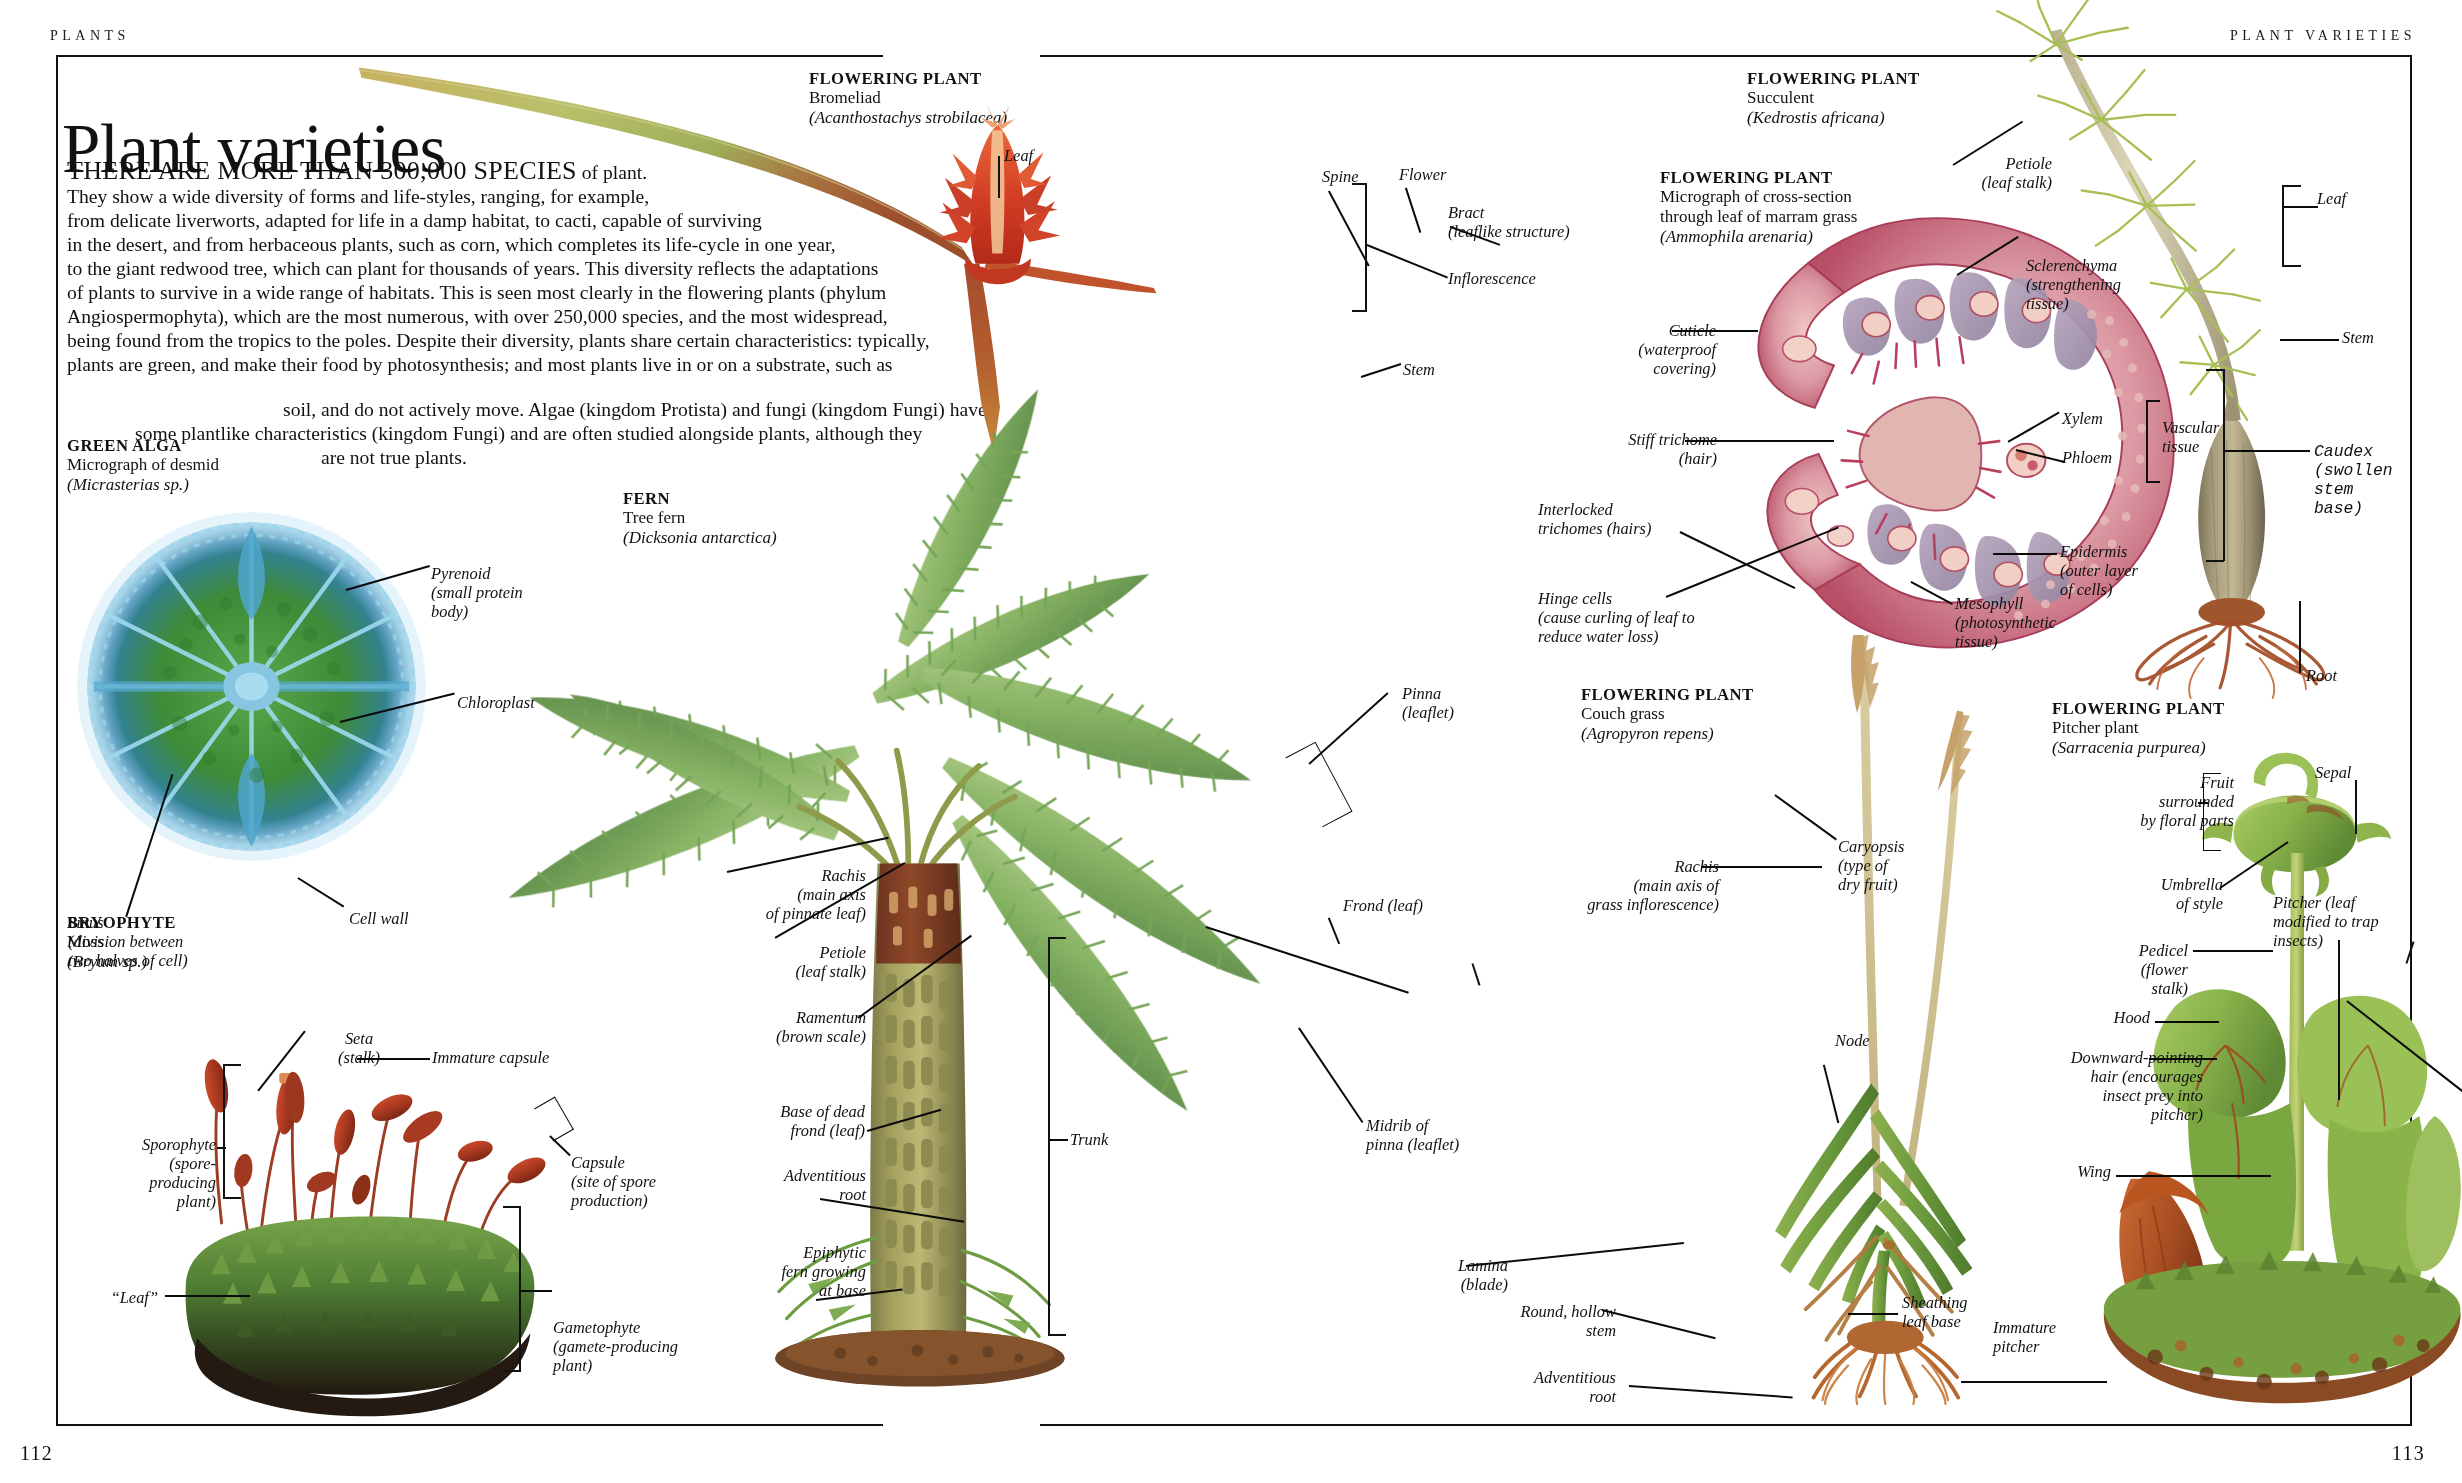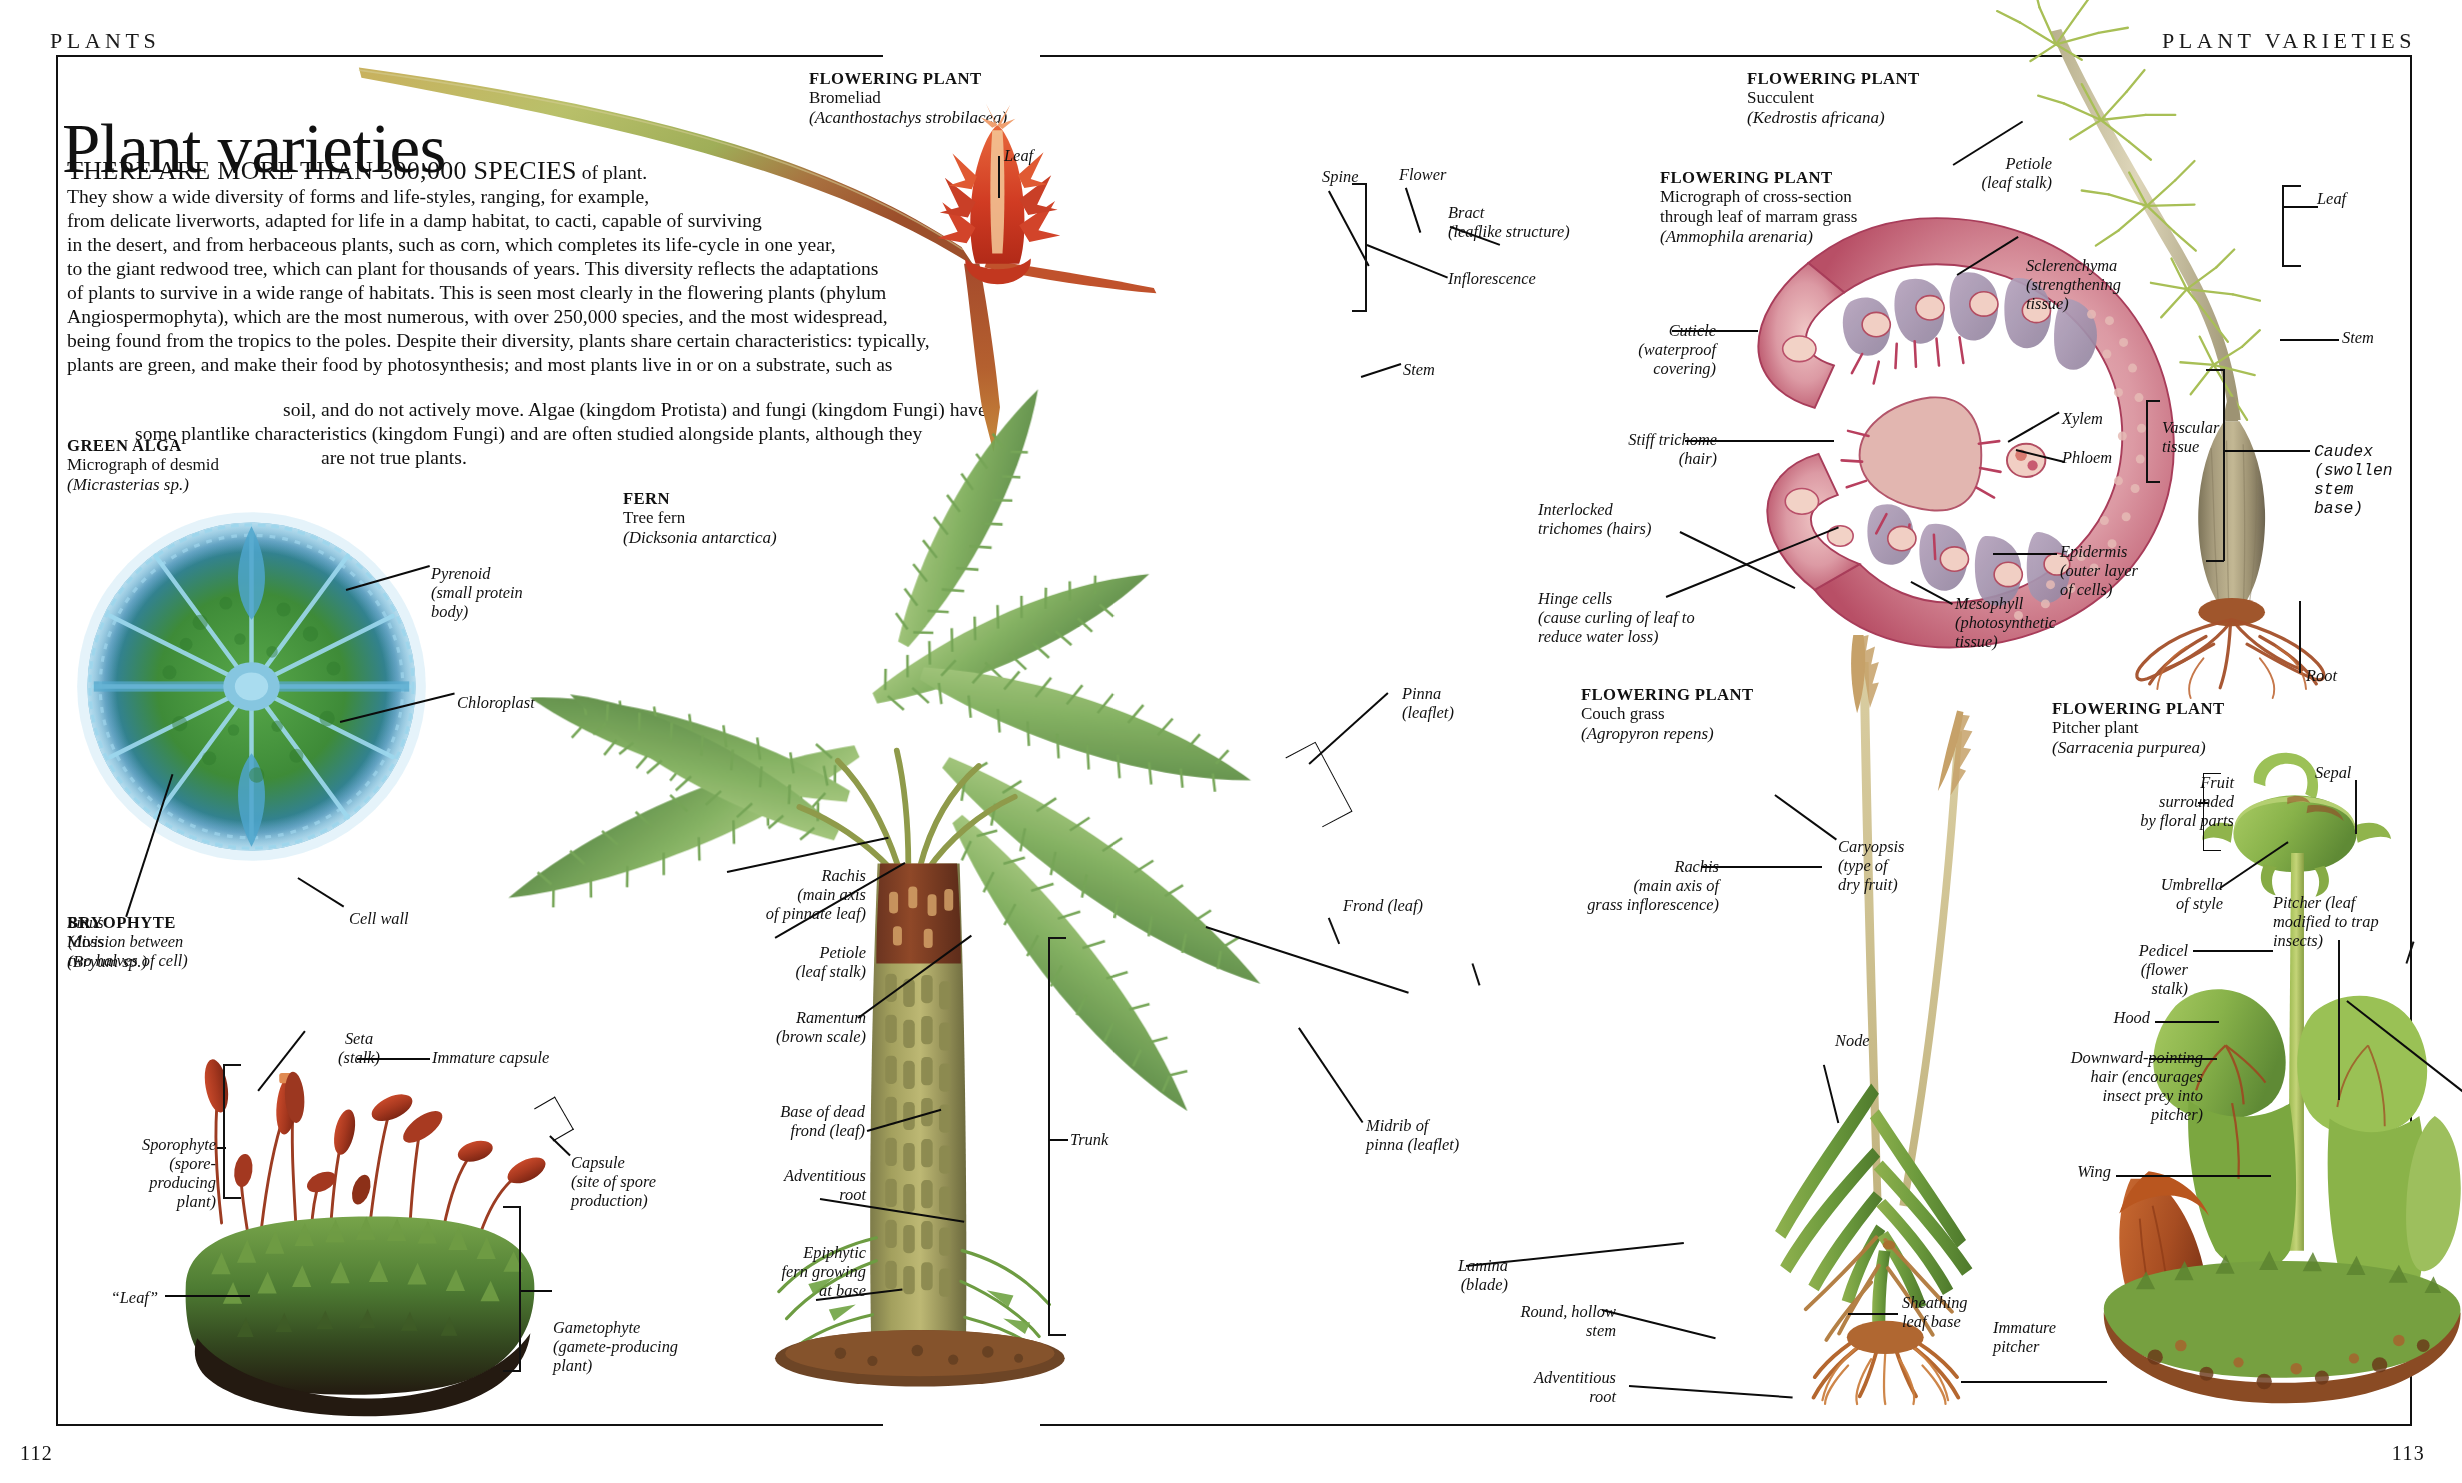--- a/index.html
+++ b/index.html
@@ -5,21 +5,21 @@
   html,body{margin:0;padding:0;background:#ffffff;}
   body{
     width:2462px;height:1484px;position:relative;overflow:hidden;
     font-family:"Liberation Serif","DejaVu Serif",serif;
     color:#111;
   }
   .page{position:absolute;inset:0;}
 
   
   .runhead{
-    position:absolute;font-size:22px;letter-spacing:4.5px;
+    position:absolute;font-size:14px;letter-spacing:4.5px;
     font-family:"Liberation Serif",serif;color:#1a1a1a;
   }
   .runhead.left{left:50px;top:28px;}
   .runhead.right{right:46px;top:28px;}
 
   
   .rule{position:absolute;background:#111;}
   .frame-l-top{left:56px;top:55px;width:827px;height:1.9px;}
   .frame-l-left{left:56px;top:55px;width:1.9px;height:1370px;}
   .frame-l-bottom{left:56px;top:1424px;width:827px;height:1.9px;}

